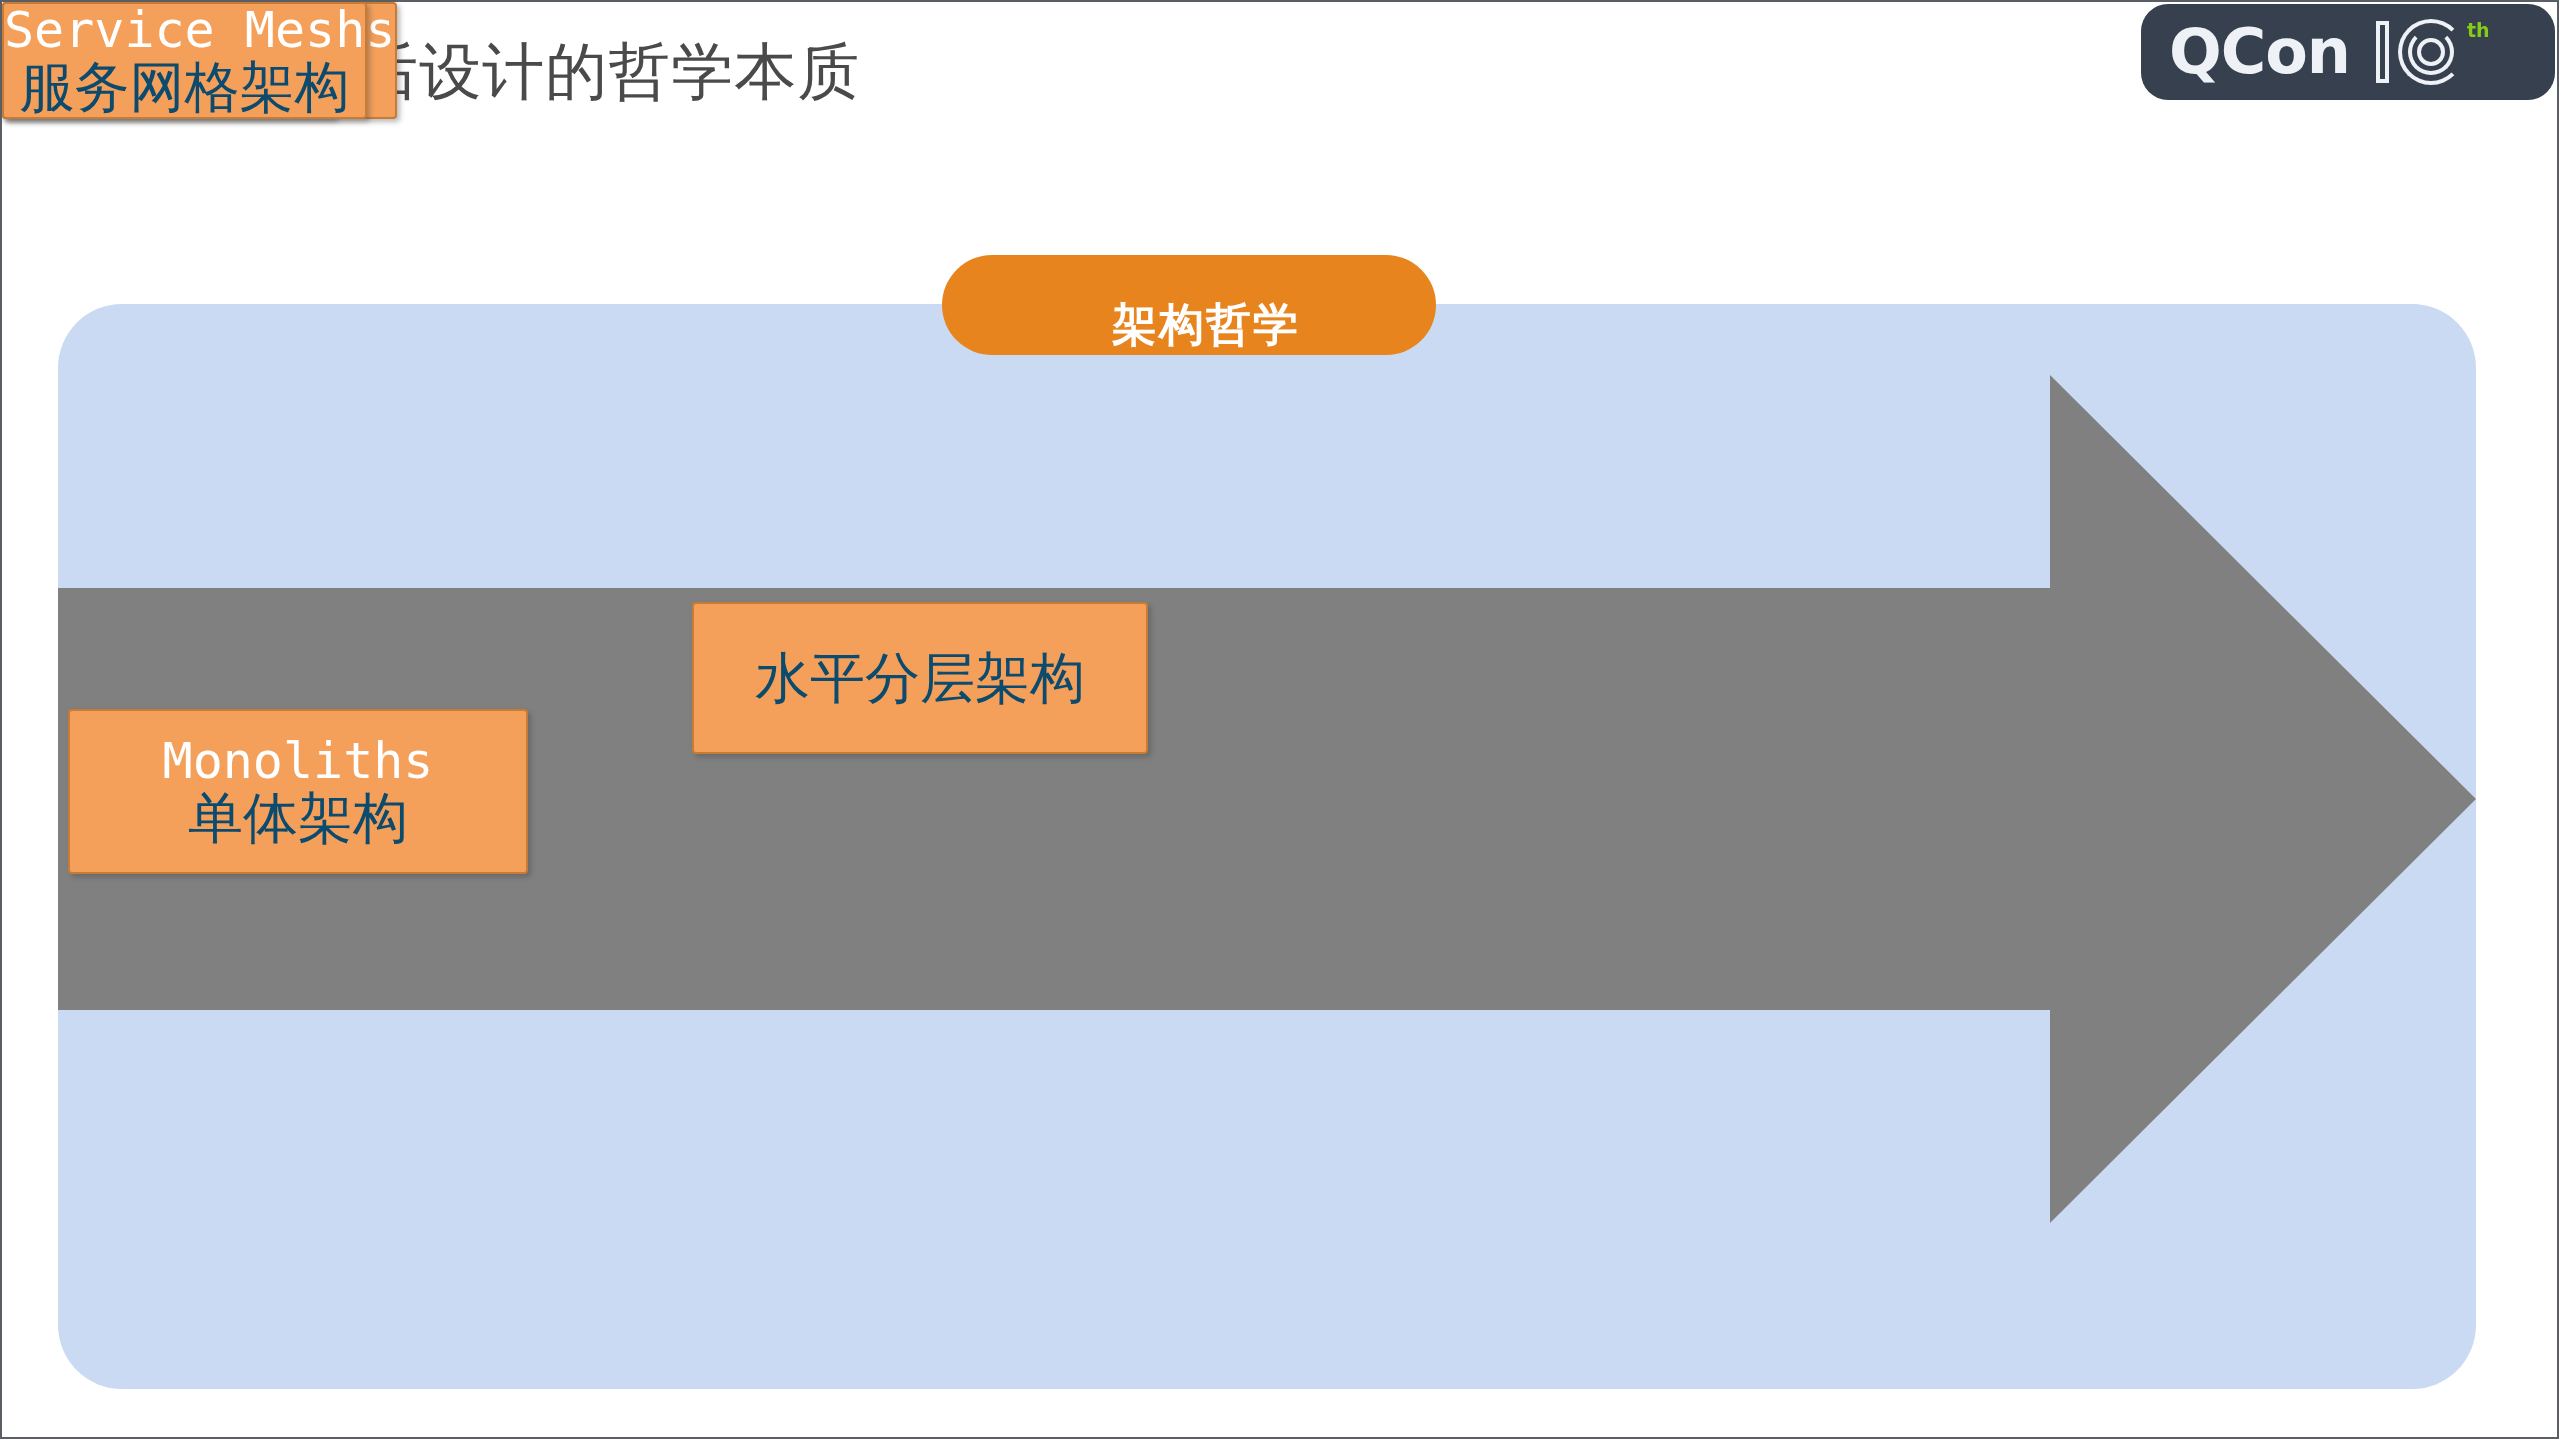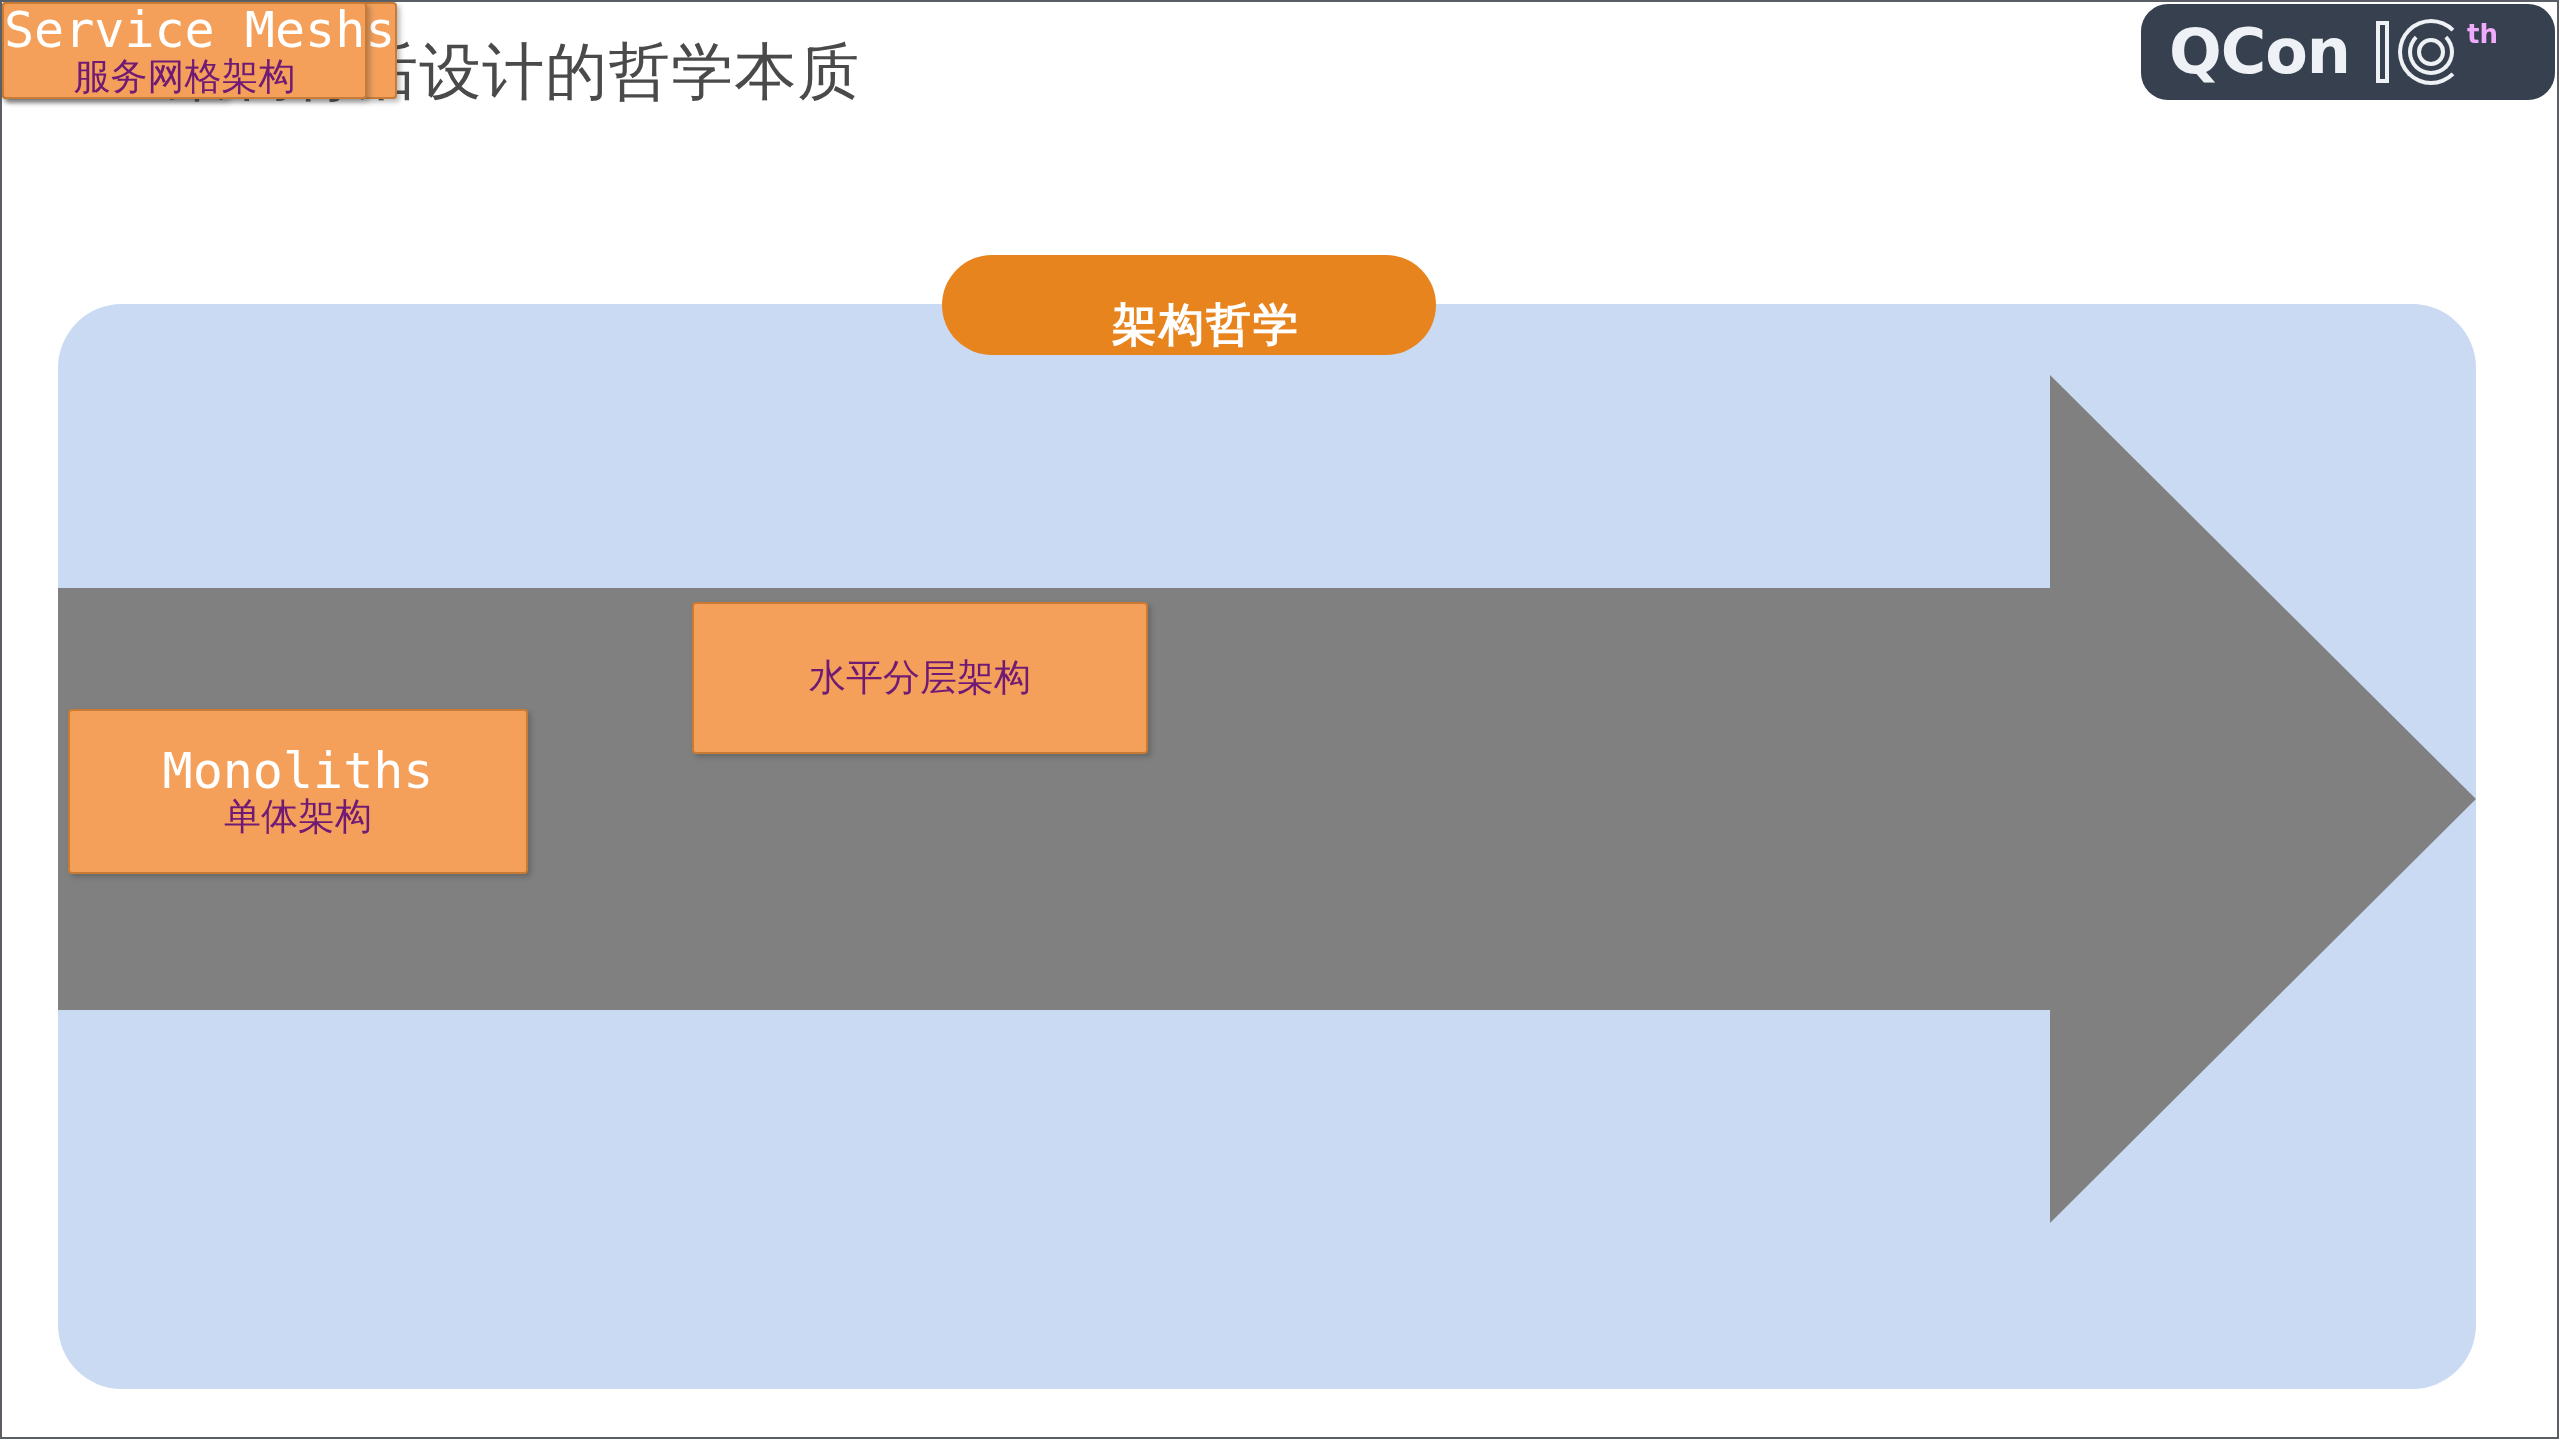--- a/index.html
+++ b/index.html
@@ -97,23 +97,23 @@
     position: absolute;
     border-radius: 50%;
     border: 4px solid #eef2f6;
     box-sizing: border-box;
   }
   #logo-zero .ring.r1 { left: 0; top: 0; width: 66px; height: 66px; border-right-color: transparent; }
   #logo-zero .ring.r2 { left: 10px; top: 10px; width: 46px; height: 46px; border-top-color: transparent; }
   #logo-zero .ring.r3 { left: 19px; top: 19px; width: 28px; height: 28px; }
   #logo-th {
     font-family: "DejaVu Sans", sans-serif;
-    font-size: 26px;
+    font-size: 19px;
     font-weight: 700;
-    color: #f0abfc;
+    color: #84cc16;
     margin-left: 3px;
     margin-top: 2px;
   }
 
   
   #panel {
     position: absolute;
     left: 56px;
     top: 302px;
     width: 2418px;
@@ -170,22 +170,22 @@
   }
   .stage-en {
     font-family: "DejaVu Sans Mono", "Liberation Mono", monospace;
     color: #ffffff;
     font-size: 50px;
     line-height: 1.05;
     white-space: pre;
   }
   .stage-cn {
     font-family: "DejaVu Serif", "Liberation Serif", serif;
-    color: #701a75;
-    font-size: 37px;
+    color: #0c4a6e;
+    font-size: 55px;
     line-height: 1.1;
     white-space: pre;
   }
 
   #box-monoliths    { left: 66px;   top: 707px;  width: 460px; height: 165px; }
   #box-layered      { left: 690px;  top: 600px;  width: 456px; height: 152px; }
   #box-soa          { left": 0;     left: 686px; top: 818px;  width: 456px; height: 180px; }
   #box-microservices{ left: 1285px; top": 0;     top: 710px;  width: 484px; height: 160px; }
   #box-servicemesh  { left: 1902px; top: 707px;  width: 452px; height: 160px; }
 

